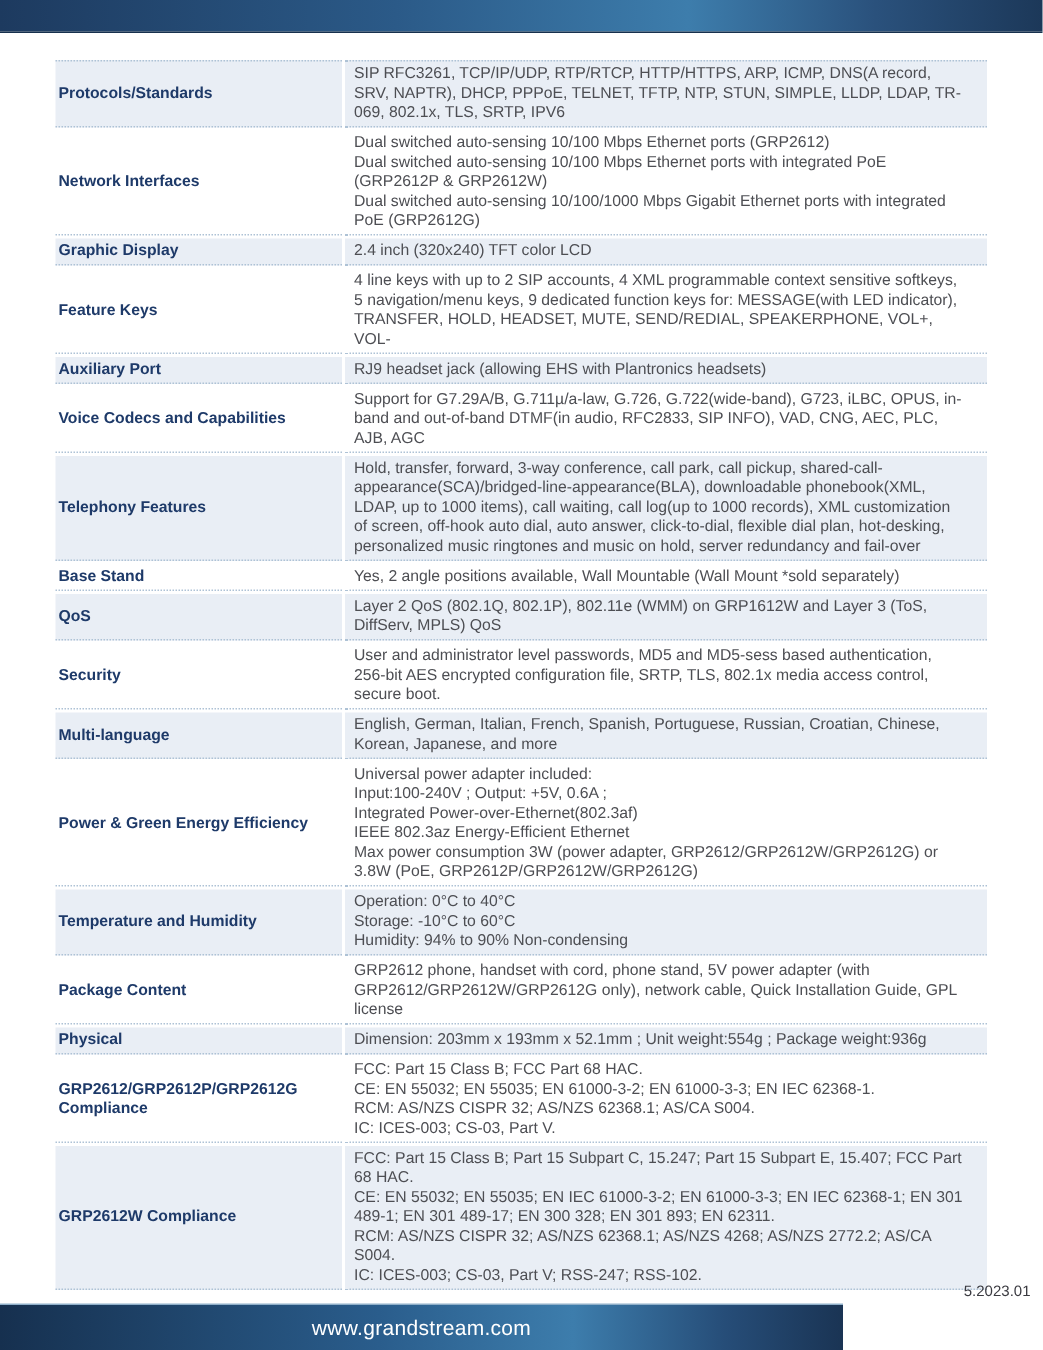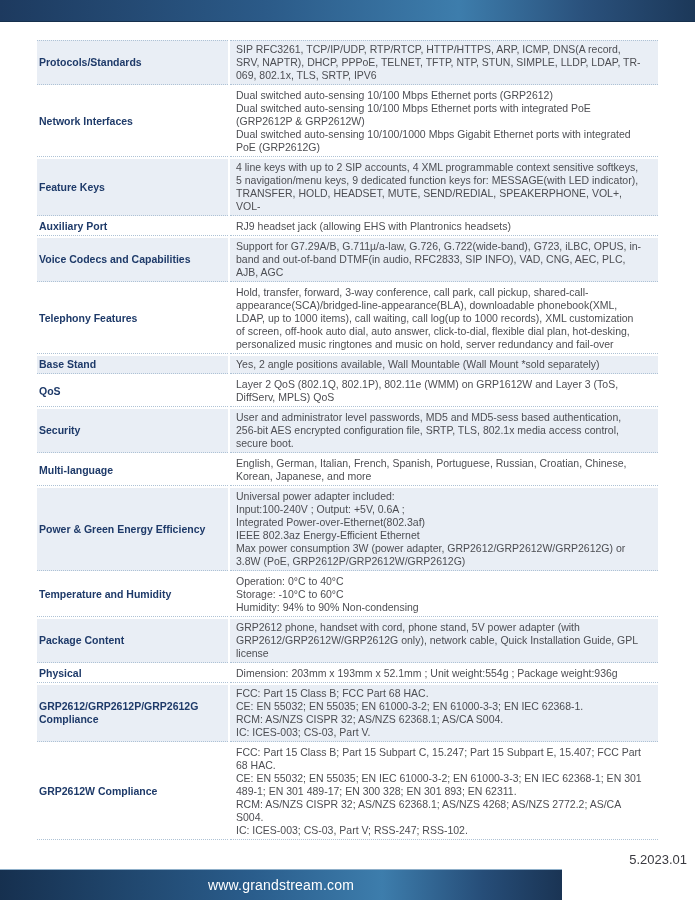--- a/index.html
+++ b/index.html
@@ -56,21 +56,21 @@
   }
   td.cell-value {
     color: var(--value-gray, #4d4e53);
     padding: 2px 14px 2px 6px;
     white-space: pre-line;
   }
   .version {
     position: absolute;
     right: 8px;
     bottom: 33px;
-    font-size: 13px;
+    font-size: 10px;
     color: #3a3a40;
     margin-top: 24px;
   }
   .footer-bar {
     position: absolute;
     bottom: 0; left: 0;
     width: 562px; height: 30px;
     background: linear-gradient(90deg,
       #16304f 0%,
       #2a5d8c 45%,
@@ -103,20 +103,24 @@
   </tr>
 
   <tr>
     <td class="cell-label">Network Interfaces</td>
     <td class="cell-value">Dual switched auto-sensing 10/100 Mbps Ethernet ports (GRP2612)
 Dual switched auto-sensing 10/100 Mbps Ethernet ports with integrated PoE (GRP2612P &amp; GRP2612W)
 Dual switched auto-sensing 10/100/1000 Mbps Gigabit Ethernet ports with integrated PoE (GRP2612G)</td>
   </tr>
 
 
+  <tr>
+    <td class="cell-label">Graphic Display</td>
+    <td class="cell-value">2.4 inch (320x240) TFT color LCD</td>
+  </tr>
 
   <tr>
     <td class="cell-label">Feature Keys</td>
     <td class="cell-value">4 line keys with up to 2 SIP accounts, 4 XML programmable context sensitive softkeys, 5 navigation/menu keys, 9 dedicated function keys for: MESSAGE(with LED indicator), TRANSFER, HOLD, HEADSET,  MUTE, SEND/REDIAL, SPEAKERPHONE, VOL+, VOL-</td>
   </tr>
 
   <tr>
     <td class="cell-label">Auxiliary Port</td>
     <td class="cell-value">RJ9 headset jack (allowing EHS with Plantronics headsets)</td>
   </tr>

